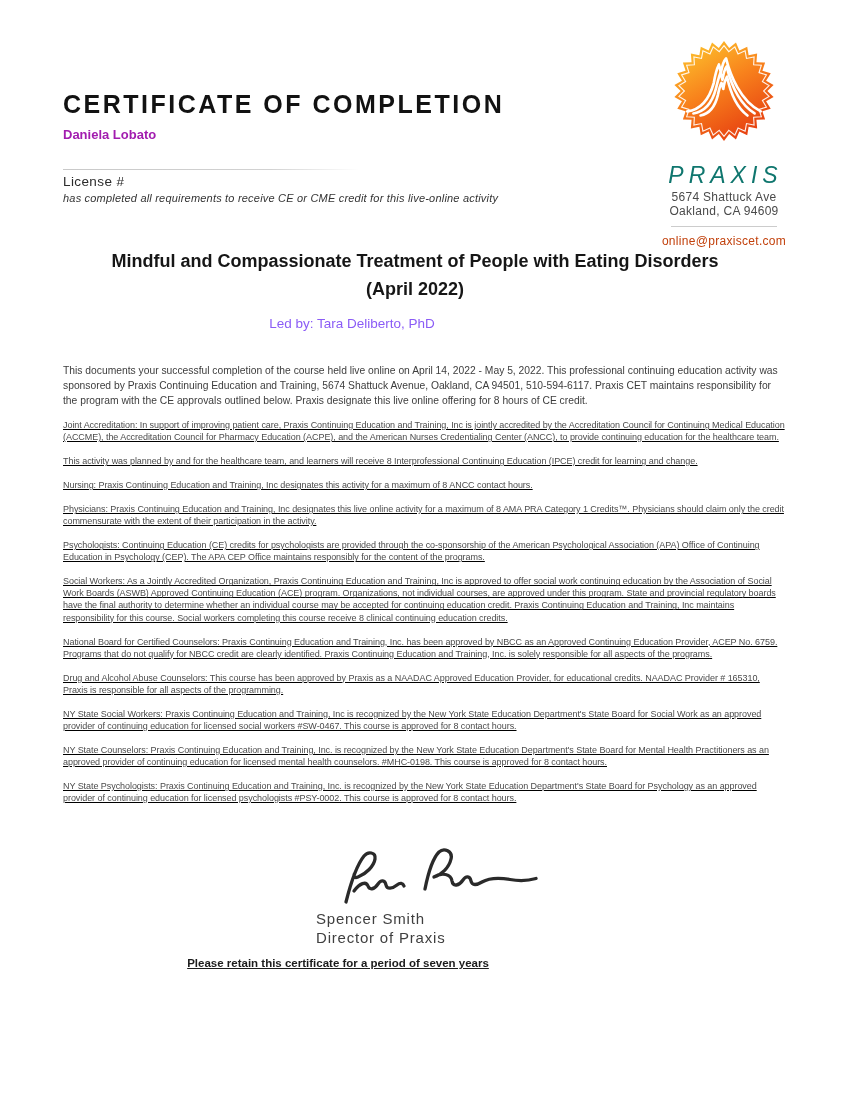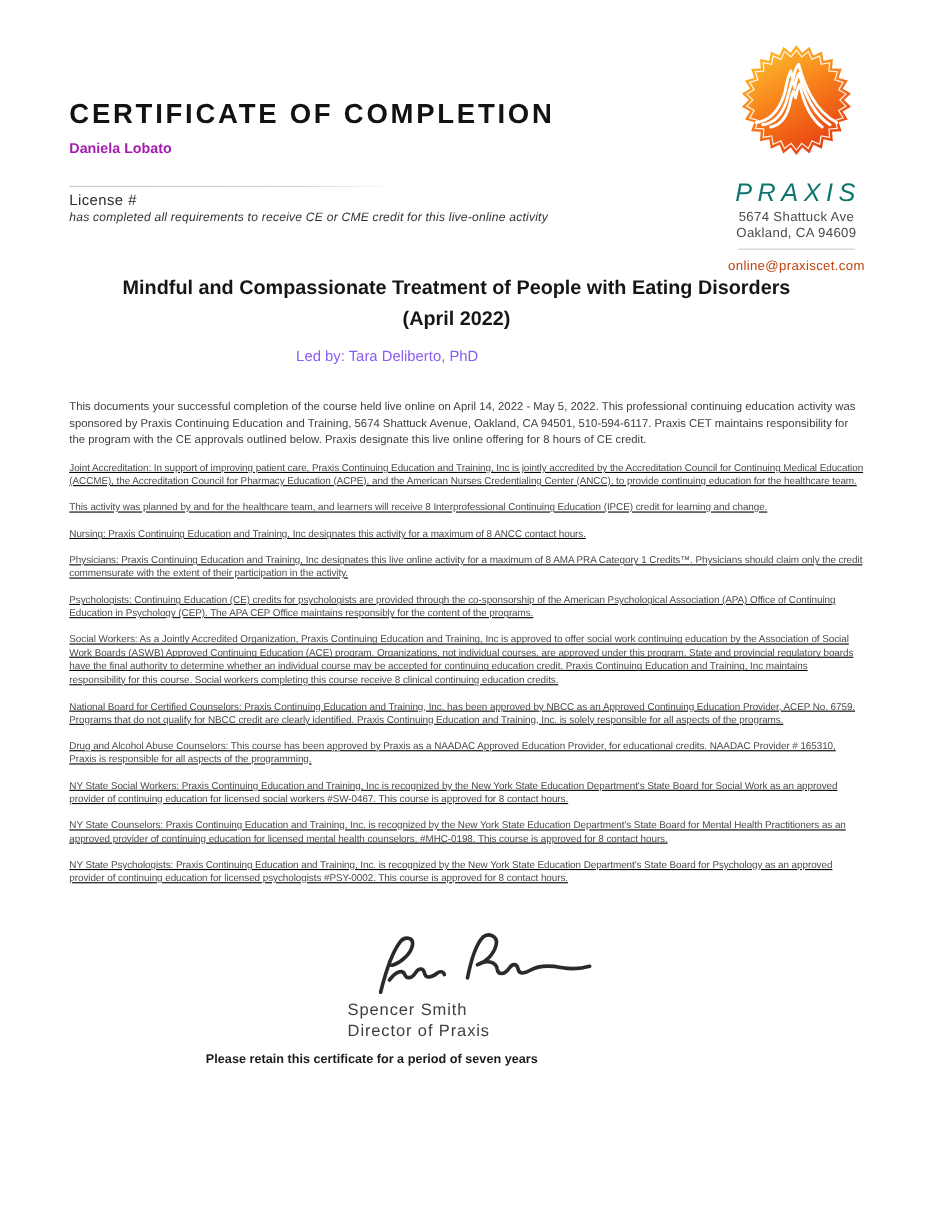--- a/index.html
+++ b/index.html
@@ -31,21 +31,21 @@
          line-height:15px;color:#3d3d3d;margin-top:12px;}
 
   .accreditations{position:absolute;left:63px;top:419px;width:723px;text-decoration:underline;}
   .accreditations p{margin:0 0 12px 0;font-size:9px;line-height:12.05px;
                     letter-spacing:-0.06px;color:#4b4b4b;}
 
   .signature-svg{position:absolute;left:330px;top:844px;}
   .signer{position:absolute;left:316px;top:910px;width:200px;text-align:left;
           font-size:15px;line-height:18.5px;color:#3f3f3f;letter-spacing:.8px;}
   .retention{position:absolute;left:0;top:957px;width:676px;text-align:center;
-             font-size:11.5px;font-weight:bold;color:#1c1c1c;}
+             font-size:11.5px;font-weight:bold;color:#1c1c1c;text-decoration:underline;}
 </style>
 </head>
 <body>
 
 <div class="page">
 
   <div class="cert-heading">CERTIFICATE OF COMPLETION</div>
 
   <div class="recipient">Daniela Lobato</div>
 

